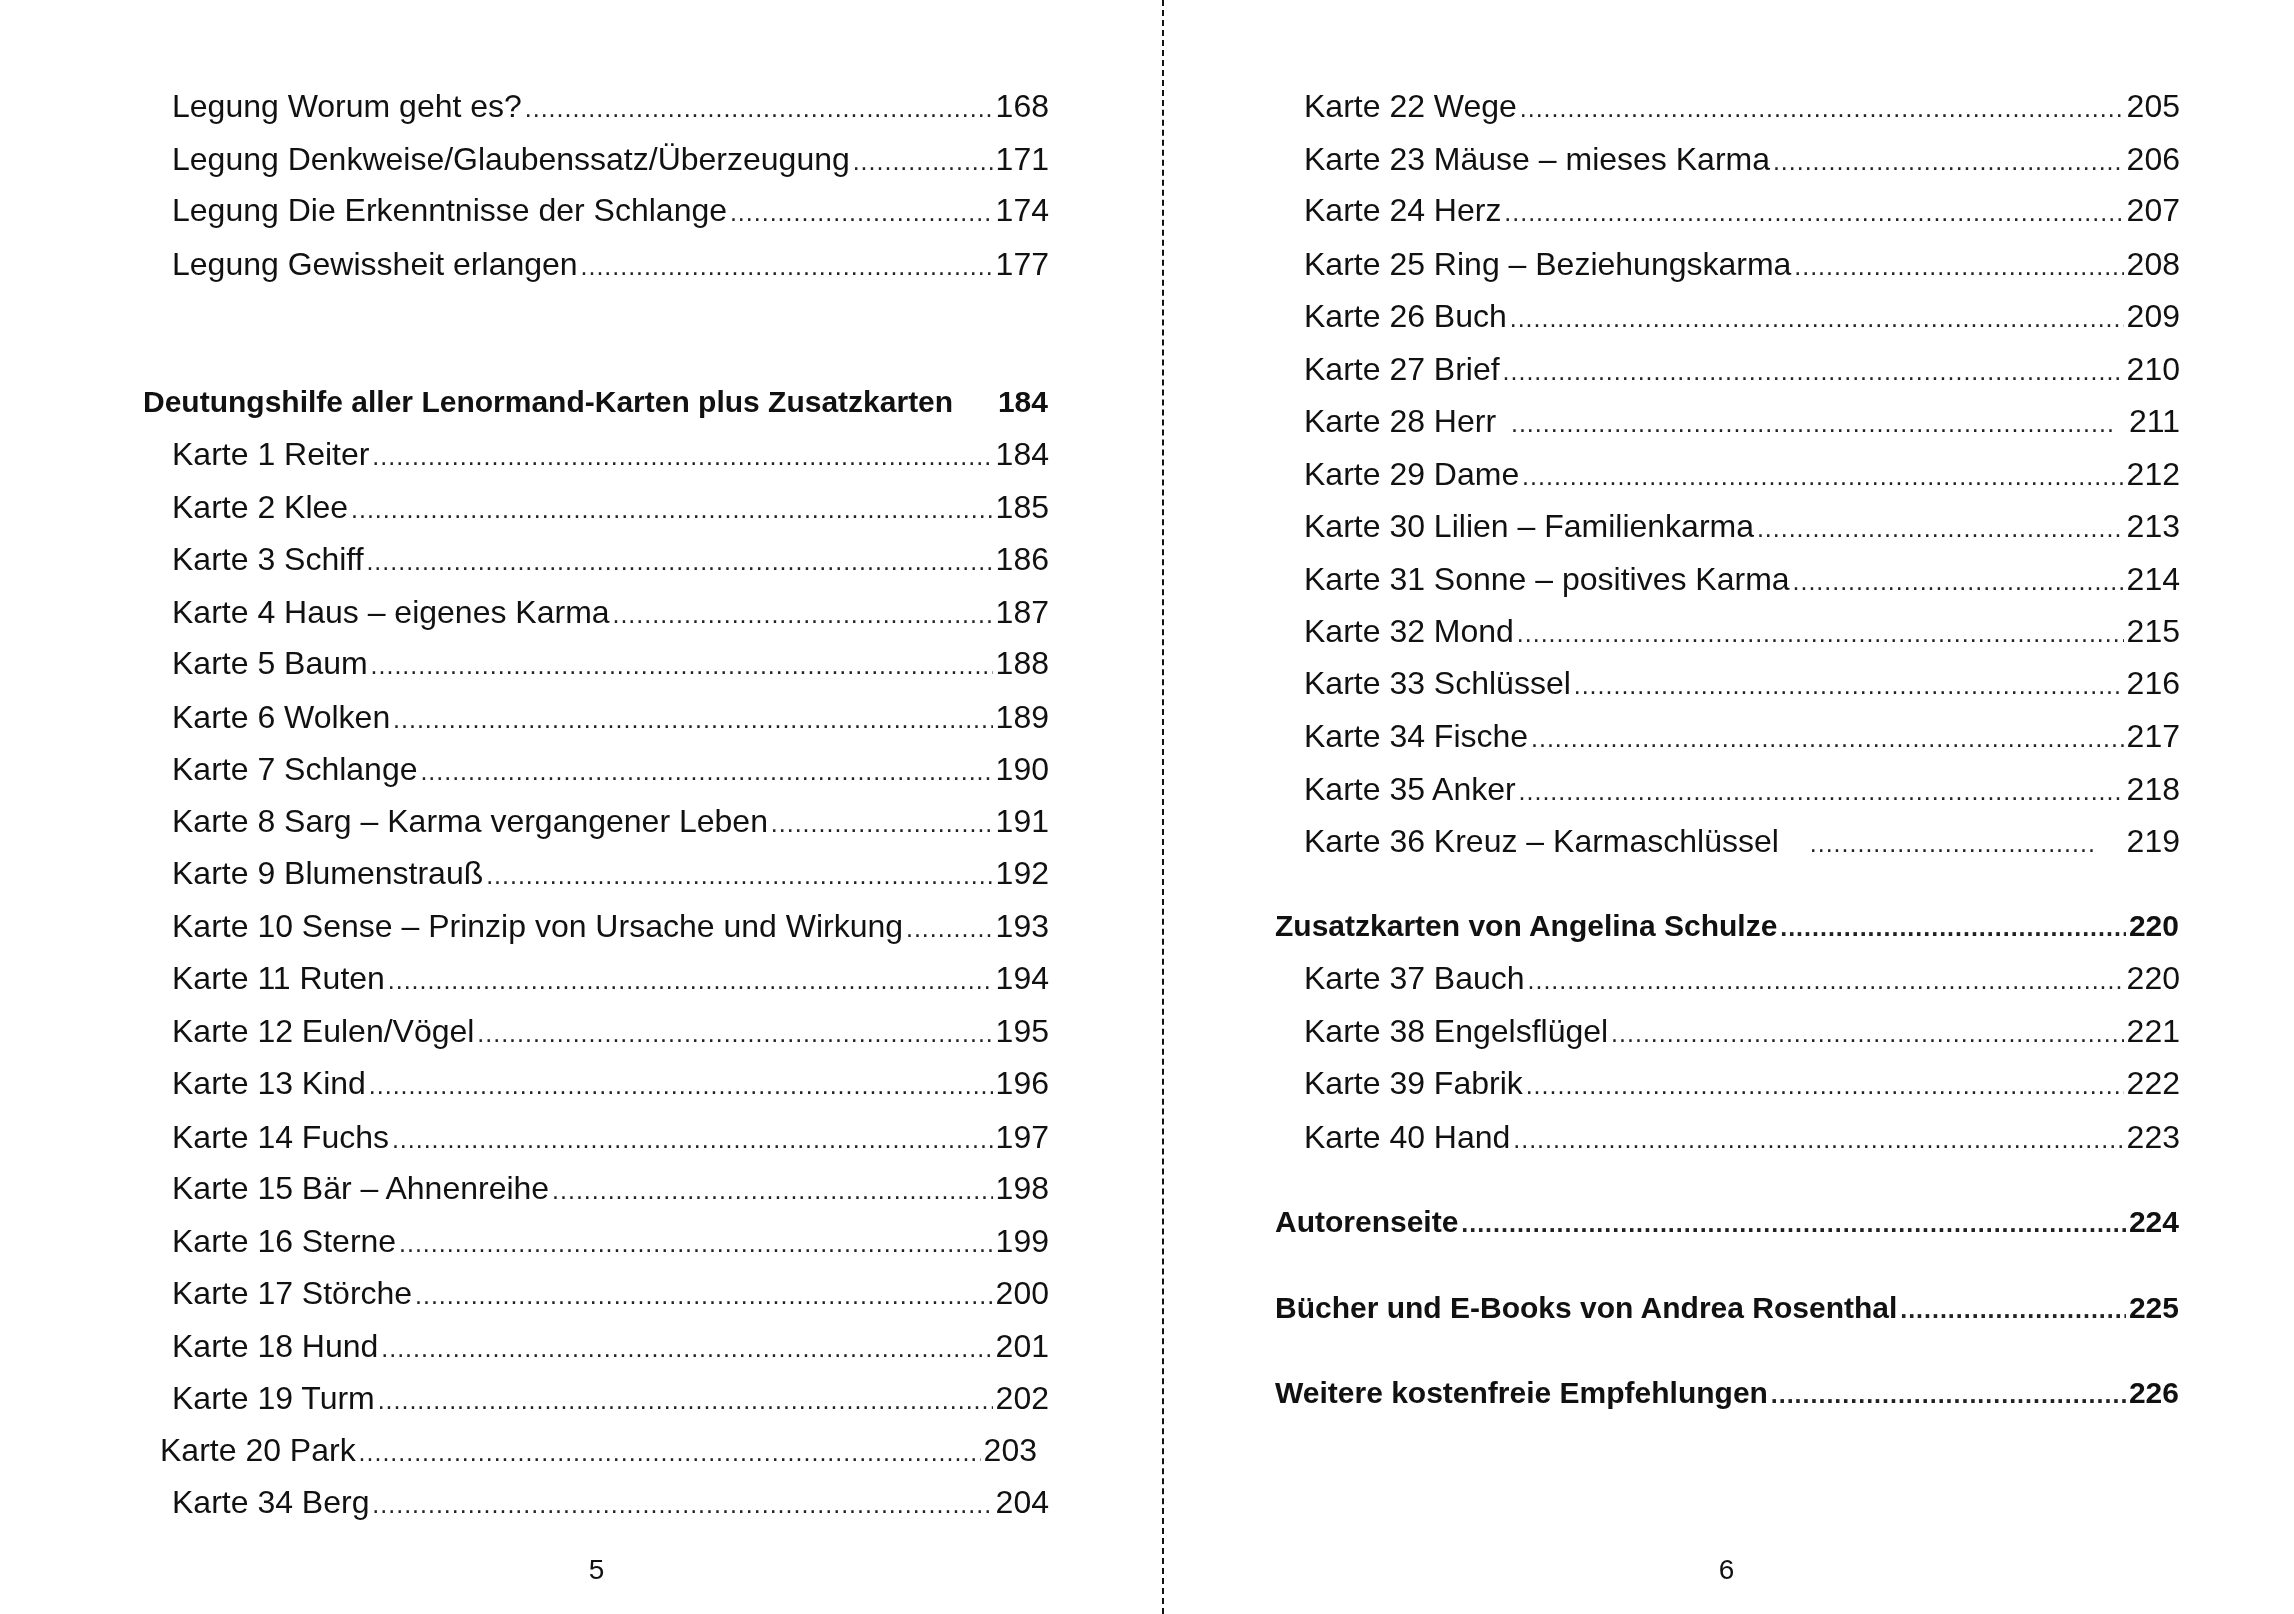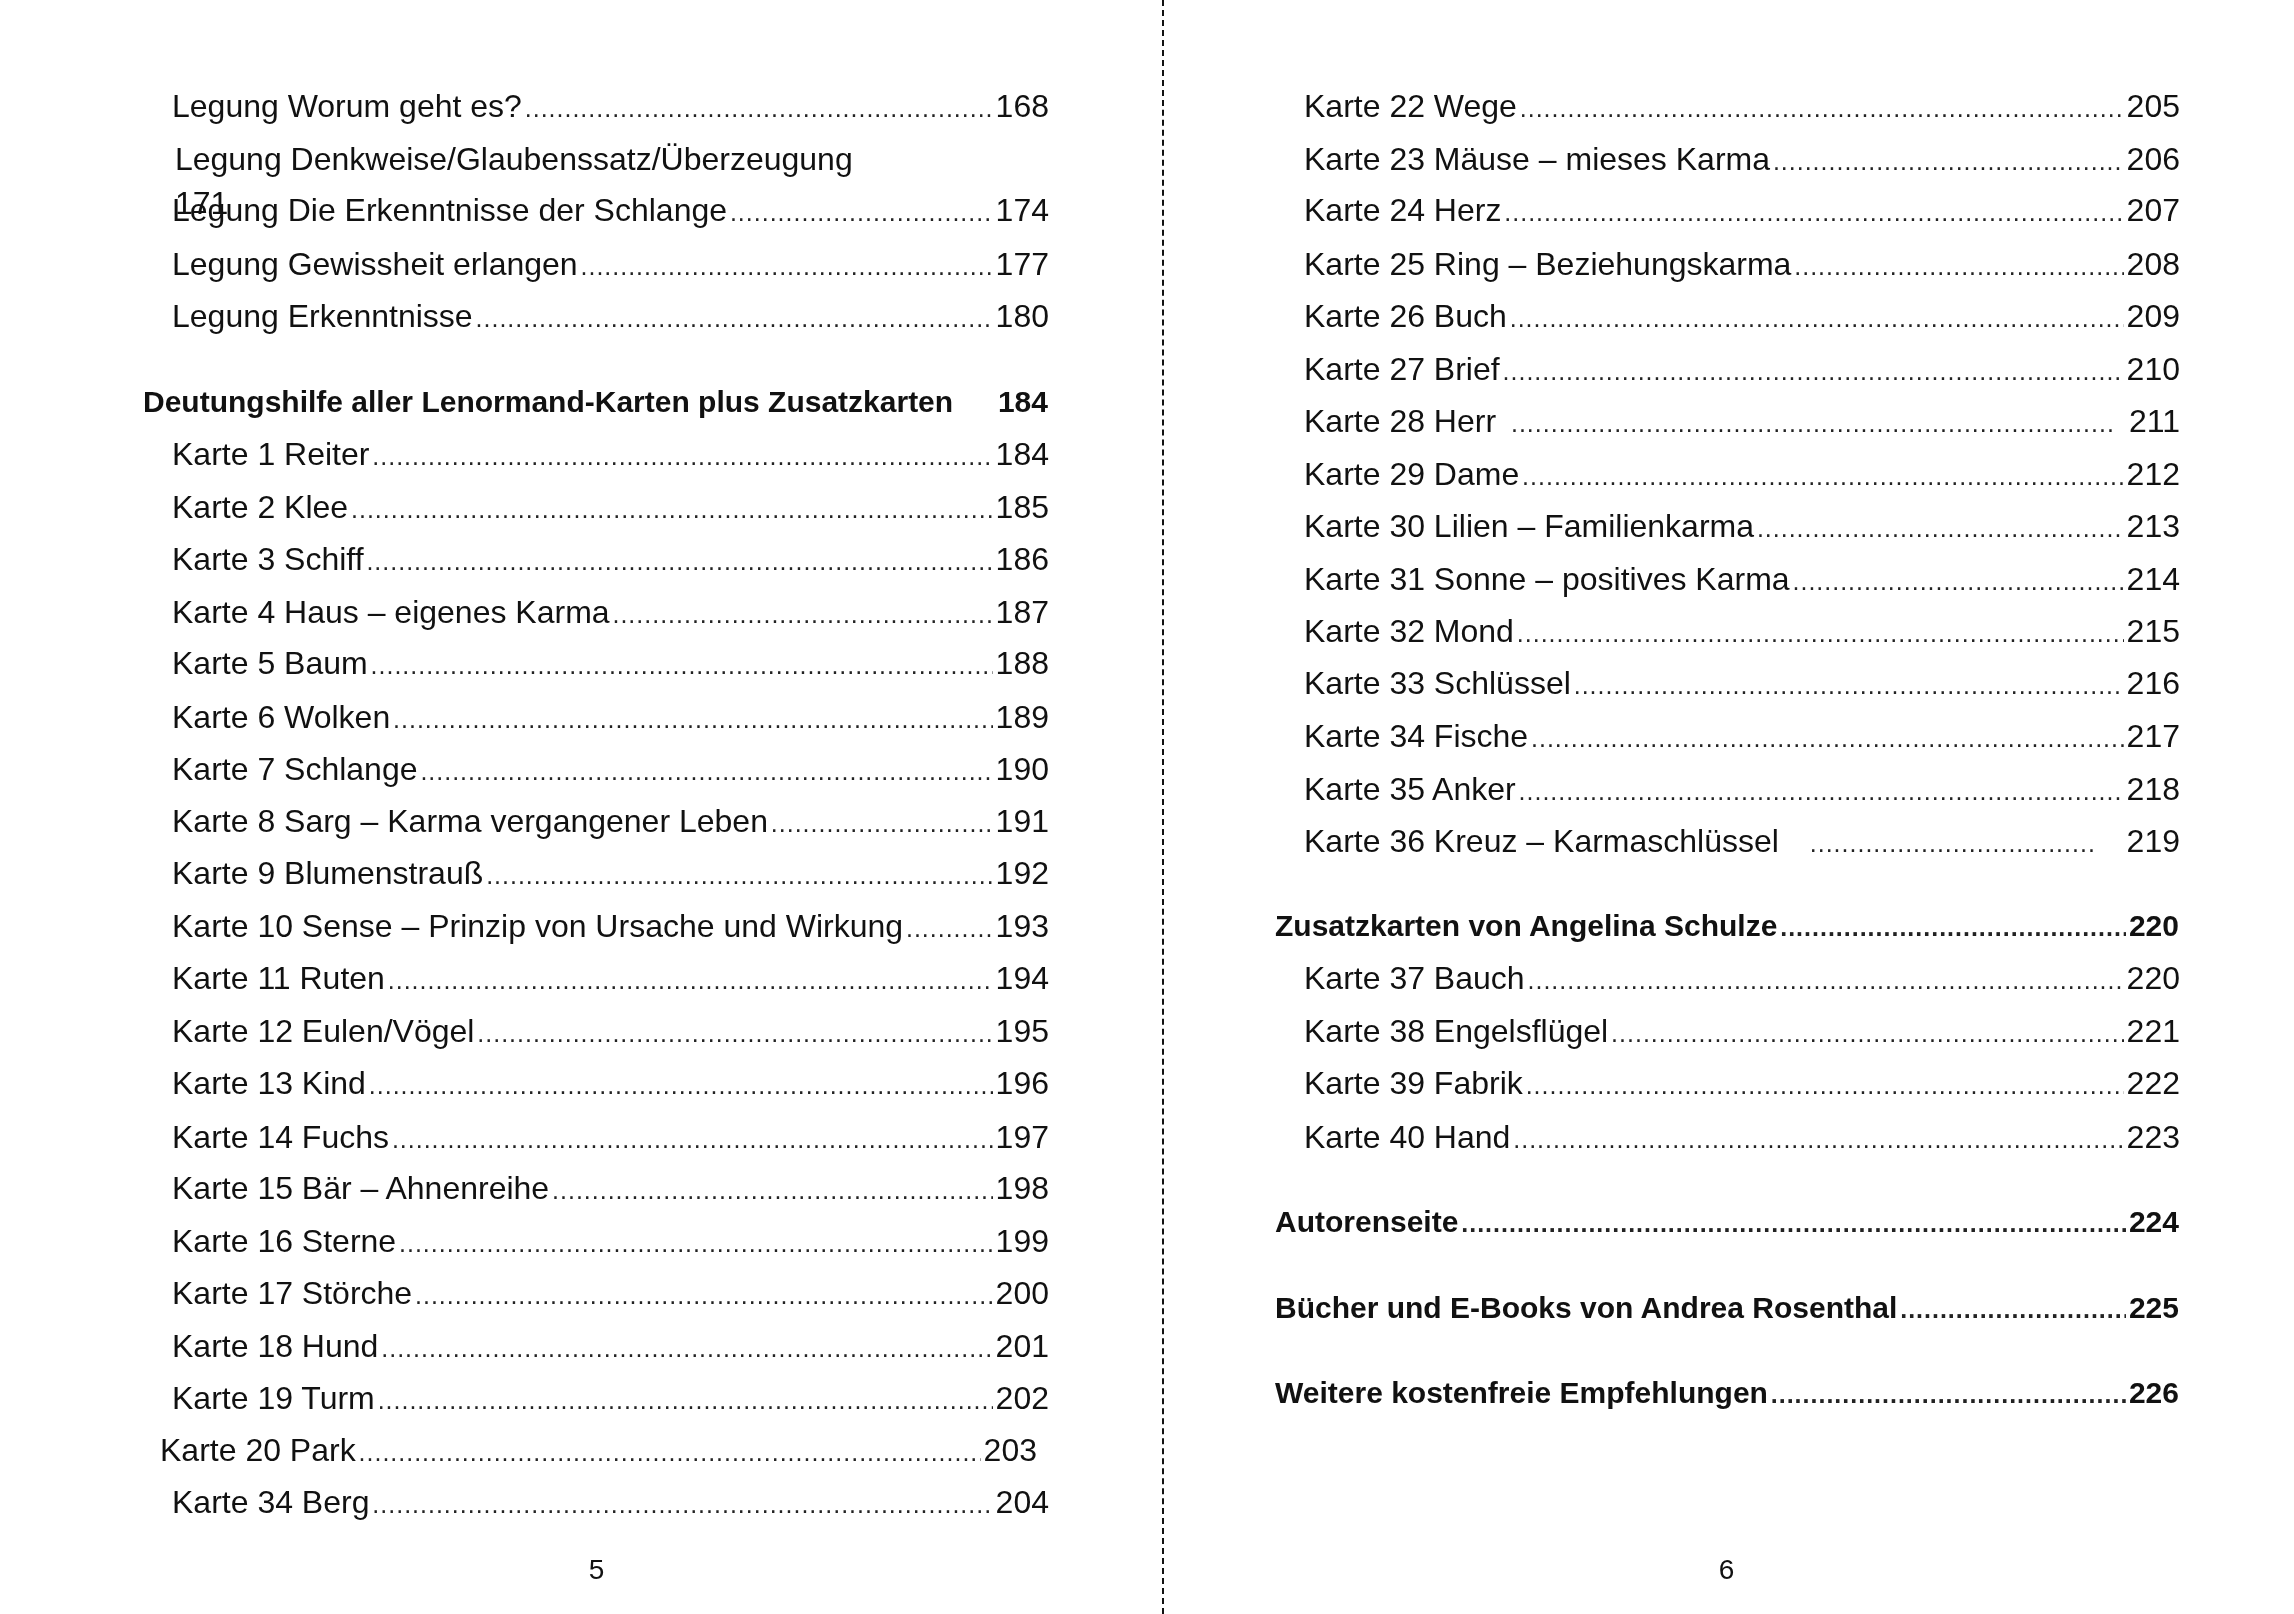--- a/index.html
+++ b/index.html
@@ -26,39 +26,34 @@
 
 <div class="divider"></div>
 
 <div class="page left" id="leftPage">
   <div class="pagenum" style="left:568px;">5</div>
 <div class="entry" style="left: 172px; width: 877px; top: 84px;">
       <span class="t">Legung Worum geht es?</span>
       <span class="dots"></span>
       <span class="p">168</span>
     </div>
-    <div class="entry" style="left: 172px; width: 877px; top: 137px; flex-direction: column;">
+    <div class="entry" style="left: 172px; width: 877px; top: 137px;">
       <span class="t">Legung Denkweise/Glaubenssatz/Überzeugung</span>
       <span class="dots"></span>
       <span class="p">171</span>
     </div>
     <div class="entry" style="left: 172px; width: 877px; top: 188px;">
       <span class="t">Legung Die Erkenntnisse der Schlange</span>
       <span class="dots"></span>
       <span class="p">174</span>
     </div>
     <div class="entry" style="left: 172px; width: 877px; top: 242px;">
       <span class="t">Legung Gewissheit erlangen</span>
       <span class="dots"></span>
       <span class="p">177</span>
-    </div>
-    <div class="entry" style="left: 172px; width: 877px; top: 294px;">
-      <span class="t">Legung Erkenntnisse</span>
-      <span class="dots"></span>
-      <span class="p">180</span>
     </div>
     <div class="entry bold nodots" style="left: 143px; width: 905px; top: 380px;">
       <span class="t">Deutungshilfe aller Lenormand-Karten plus Zusatzkarten</span>
       <span class="dots"></span>
       <span class="p">184</span>
     </div>
     <div class="entry" style="left: 172px; width: 877px; top: 432px;">
       <span class="t">Karte 1 Reiter</span>
       <span class="dots"></span>
       <span class="p">184</span>

